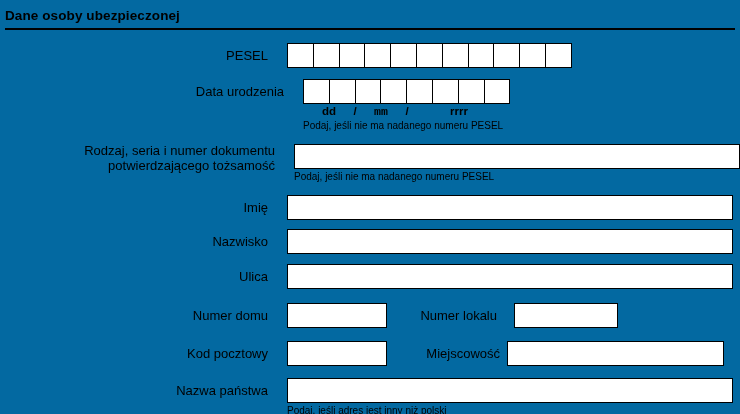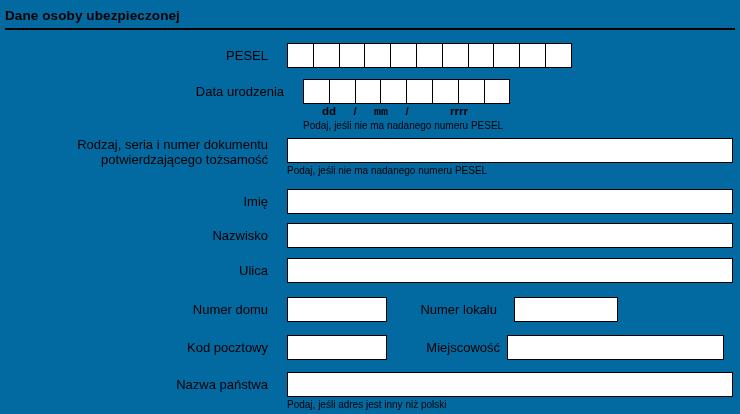--- a/index.html
+++ b/index.html
@@ -81,21 +81,21 @@
   .hint {
     font-size: 10px;
     line-height: 13px;
     margin-top: 1px;
     color: #000;
     white-space: nowrap;
   }
   
   .r-pesel    { margin-top: 13px; }
   .r-birth    { margin-top: 11px; padding-left: 16px; }
-  .r-document { margin-top: 6px; }
+  .r-document { margin-top: 12px; justify-content: flex-end; }
   .r-imie     { margin-top: 12px; }
   .r-nazwisko { margin-top: 9px;  }
   .r-ulica    { margin-top: 10px; }
   .r-domu     { margin-top: 14px; }
   .r-kod      { margin-top: 13px; }
   .r-panstwo  { margin-top: 12px; }
 </style>
 </head>
 <body>
 

